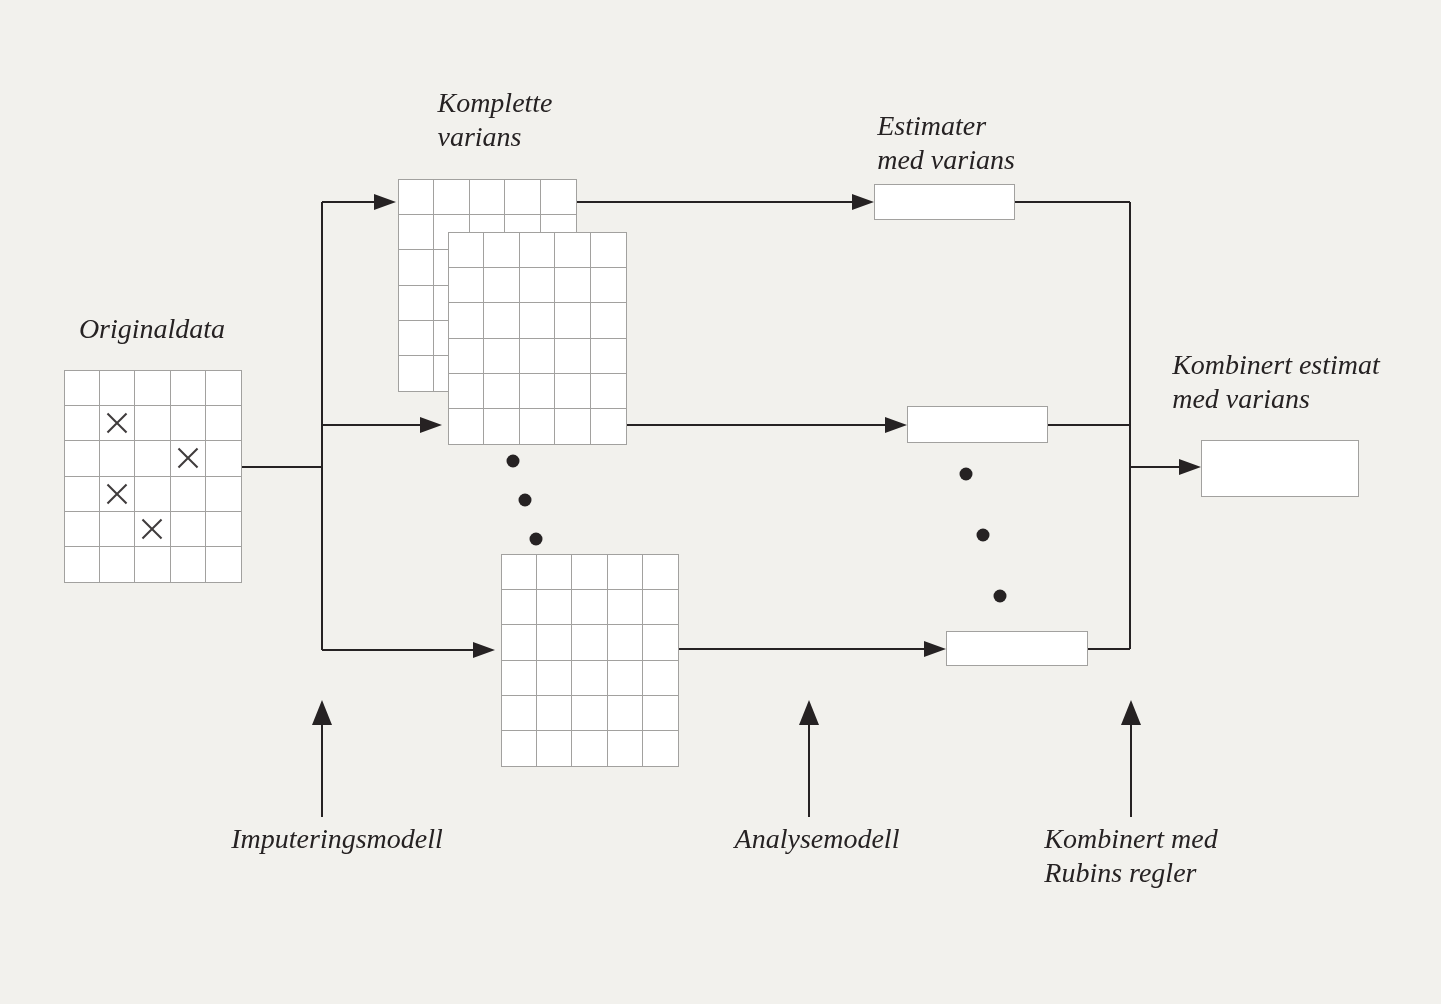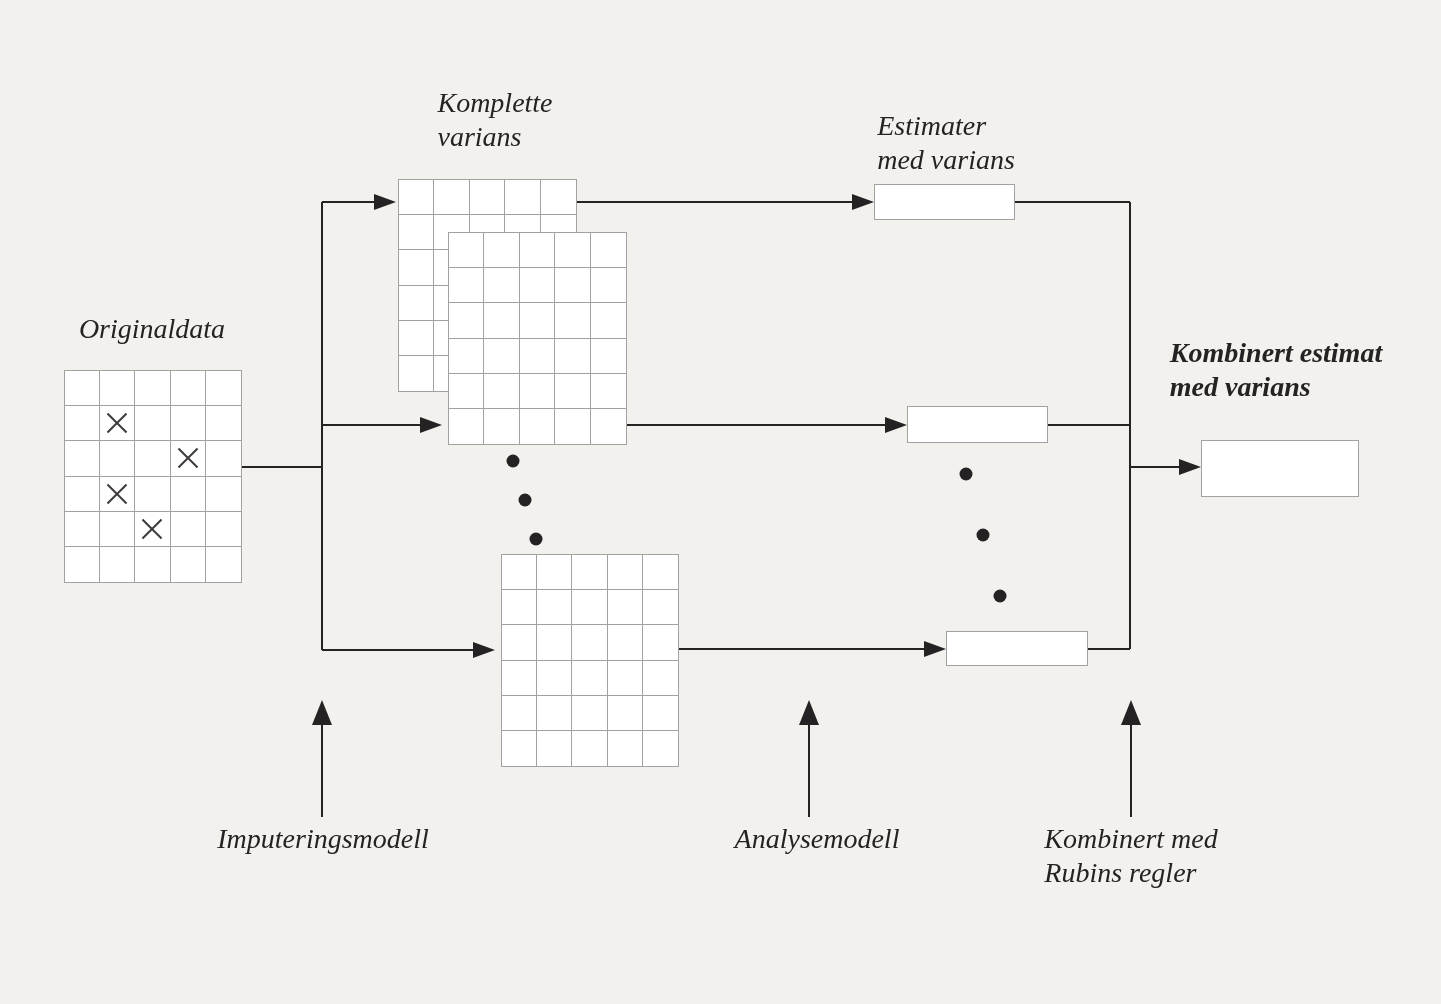--- a/index.html
+++ b/index.html
@@ -71,22 +71,22 @@
   #grid-complete-m{left:501px;top:554px;width:178px;height:213px;z-index:1;}
 
   #estimate-box-1{left:874px;top:184px;width:141px;height:36px;}
   #estimate-box-2{left:907px;top:406px;width:141px;height:37px;}
   #estimate-box-3{left:946px;top:631px;width:142px;height:35px;}
   #combined-box{left:1201px;top:440px;width:158px;height:57px;}
 
   #label-originaldata{left:152px;top:312px;}
   #label-komplette{left:495px;top:86px;}
   #label-estimater{left:946px;top:86px;margin-top:23px;}
-  #label-kombinert{left:1276px;top:336px;font-weight:bold;}
-  #label-imputeringsmodell{left:323px;top:822px;font-style:italic;}
+  #label-kombinert{left:1276px;top:348px;}
+  #label-imputeringsmodell{left:337px;top:822px;font-style:italic;}
   #label-analysemodell{left:817px;top:822px;}
   #label-rubins{left:1131px;top:822px;}
 </style>
 </head>
 <body>
 
 <div class="canvas">
 
   <svg class="connectors" width="1441" height="1004" viewBox="0 0 1441 1004" aria-hidden="true">
 

